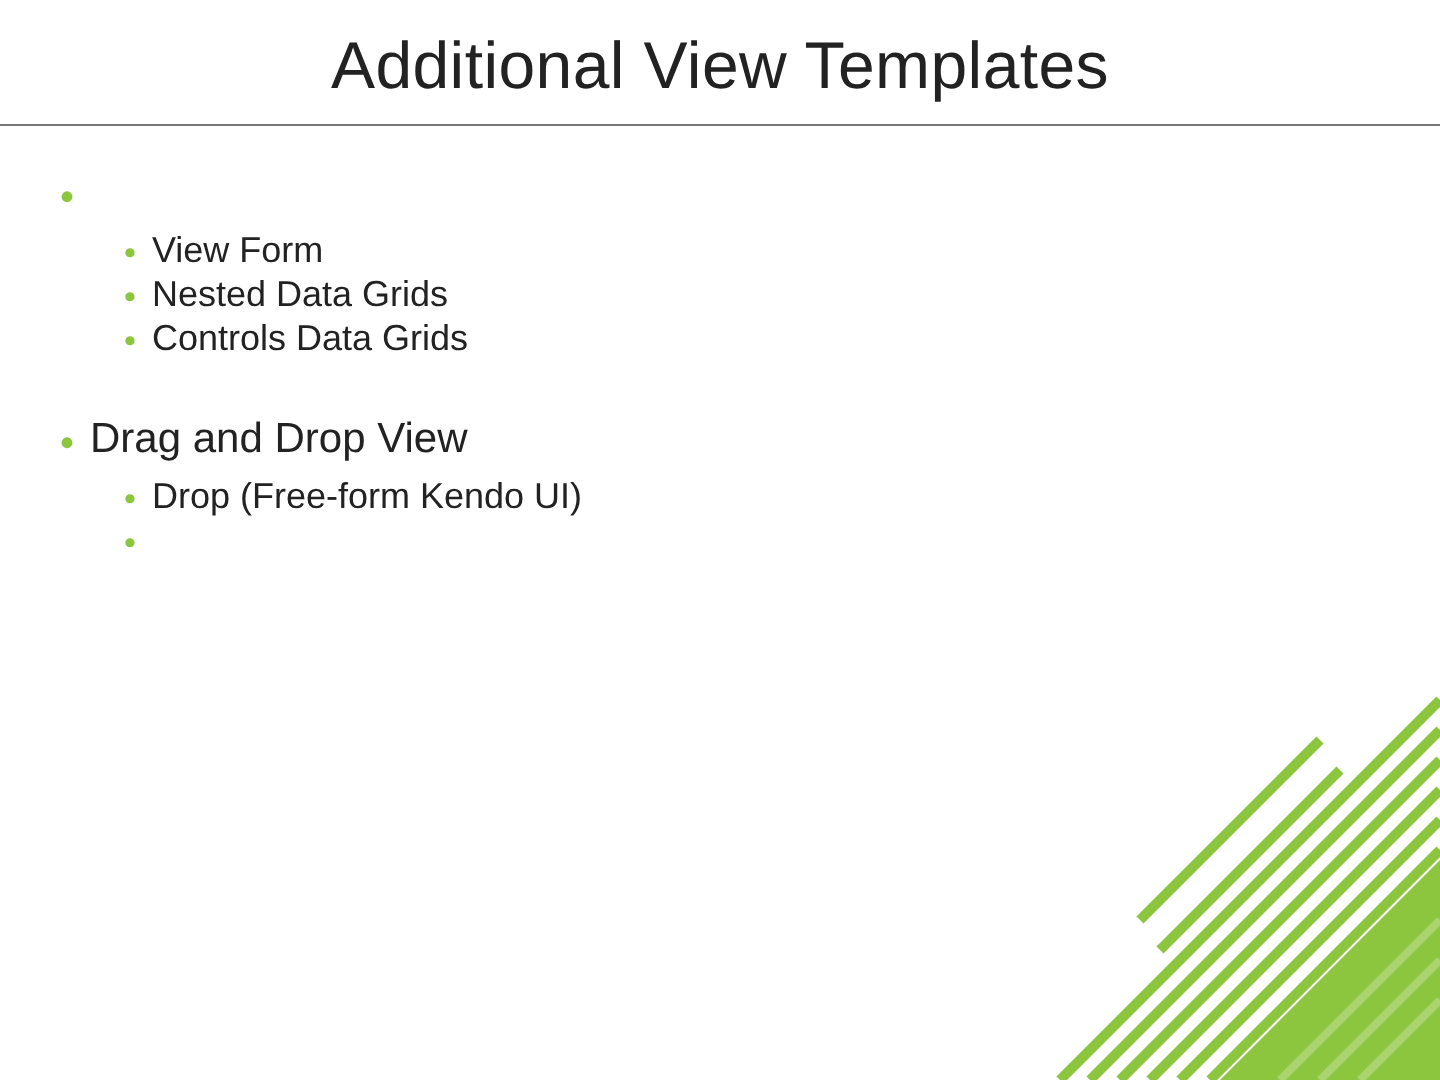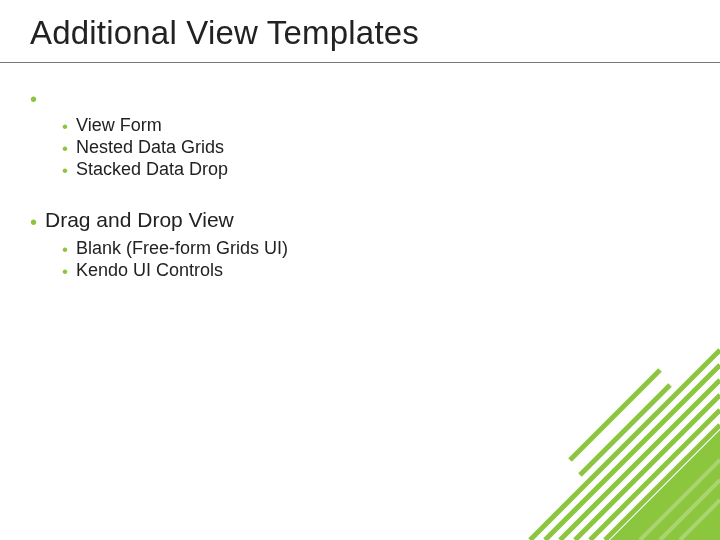--- a/index.html
+++ b/index.html
@@ -13,20 +13,21 @@
   .slide {
     width: 720px;
     height: 540px;
     position: relative;
     padding: 14px 30px 0 30px;
   }
   .title {
     font-size: 33px;
     font-weight: 400;
     letter-spacing: 0.2px;
+    text-align: center;
   }
   .rule {
     height: 1px;
     background: #777;
     margin: 10px -30px 22px -30px;
   }
   .bullets { list-style: none; }
   .lvl1 {
     font-size: 21px;
     font-weight: 400;
@@ -82,36 +83,35 @@
       <li class="lvl2">
         <span class="dot">•</span>
         <span>View Form</span>
       </li>
       <li class="lvl2">
         <span class="dot">•</span>
         <span>Nested Data Grids</span>
       </li>
       <li class="lvl2">
         <span class="dot">•</span>
-        <span>Stacked Data Drop</span>
+        <span>Controls Data Grids</span>
       </li>
     </ul>
 
     <li class="lvl1">
       <span class="dot">•</span>
       <span>Drag and Drop View</span>
     </li>
     <ul class="lvl2-group">
       <li class="lvl2">
         <span class="dot">•</span>
-        <span>Blank (Free-form Grids UI)</span>
+        <span>Drop (Free-form Kendo UI)</span>
       </li>
       <li class="lvl2">
         <span class="dot">•</span>
-        <span> Kendo UI Controls</span>
       </li>
     </ul>
 
   </ul>
 
   <svg class="corner-graphic" viewBox="0 0 200 260" preserveAspectRatio="xMaxYMax meet">
     <defs>
       <clipPath id="cg">
           <rect x="0" y="0" width="200" height="260"></rect>
         </clipPath>

